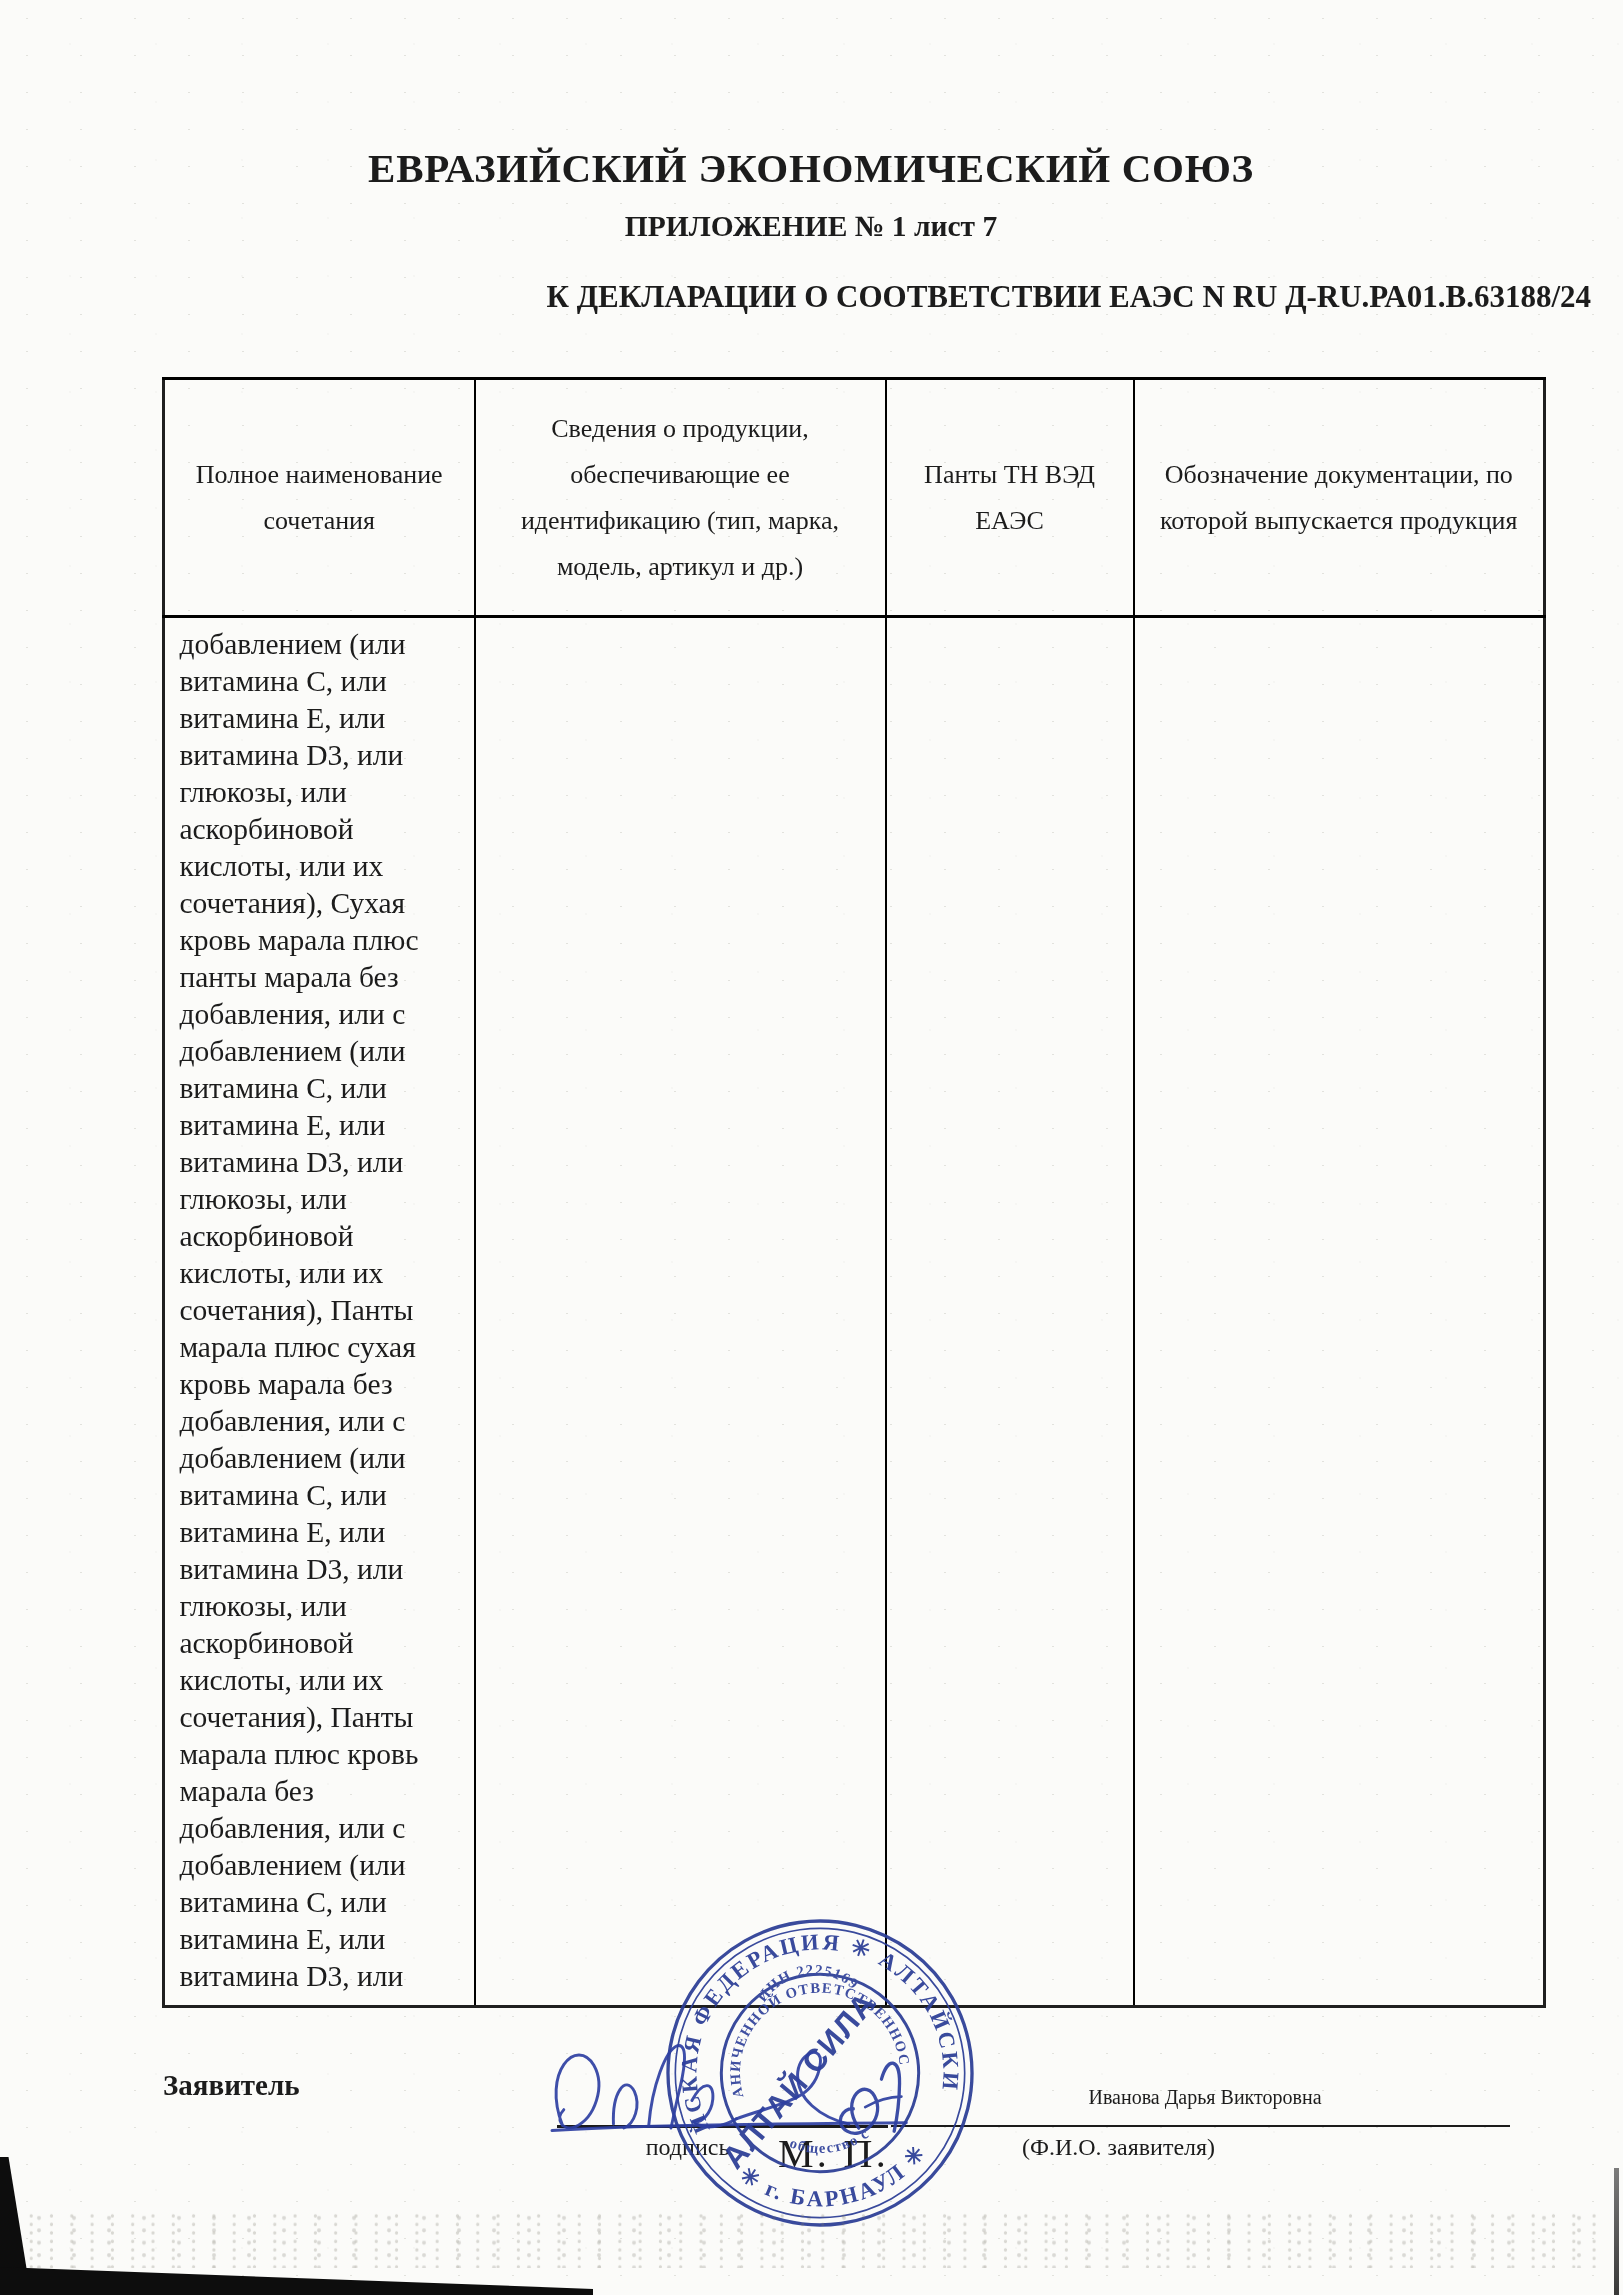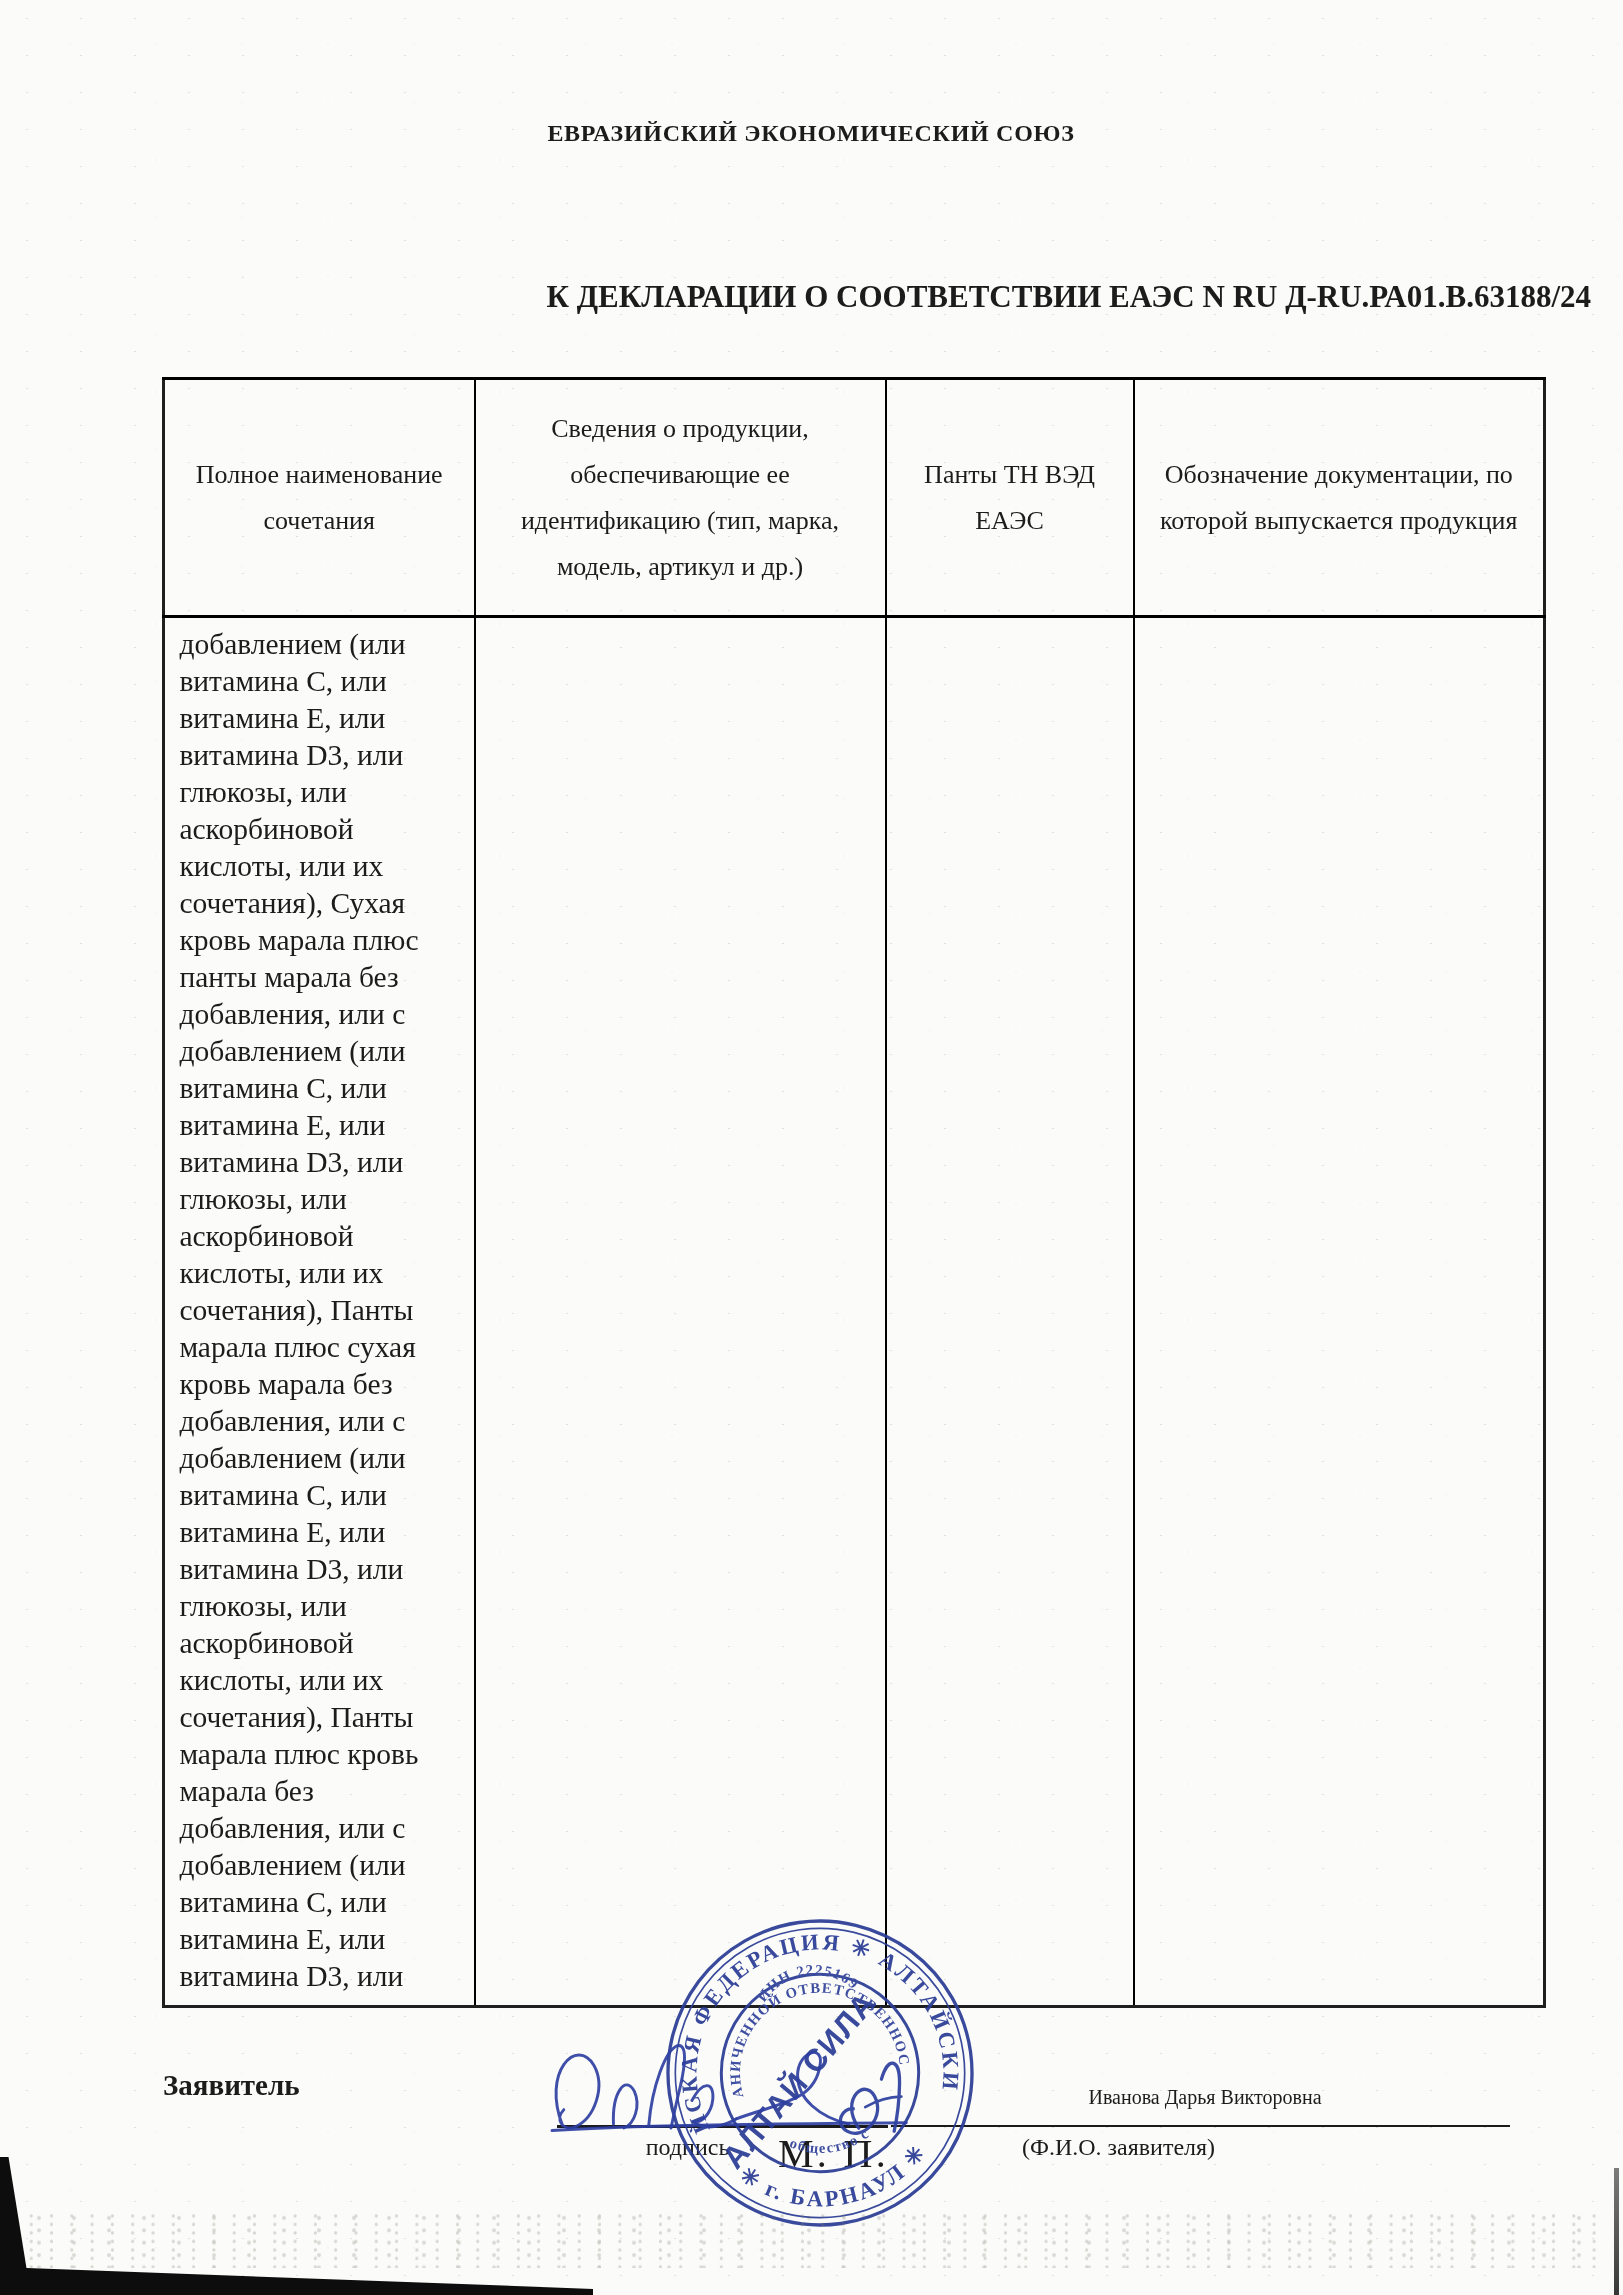--- a/index.html
+++ b/index.html
@@ -14,21 +14,21 @@
     background-image:
       radial-gradient(rgba(110,110,95,.35) 0.7px, transparent 1px),
       radial-gradient(rgba(130,130,115,.25) 0.7px, transparent 1px);
     background-size:54px 37px, 86px 58px;
     background-position:0 0, 27px 15px;
   }
   .title {
     position:absolute; left:31px; width:1560px; text-align:center;
     font-weight:bold; white-space:nowrap;
   }
-  #union-title { top:120px; font-size:24px; letter-spacing:0.7px; }
+  #union-title { top:144px; font-size:41px; letter-spacing:0.7px; }
   #annex-title { top:210px; font-size:29.5px; }
   #decl-title  { top:279px; font-size:31px;text-align:right; }
 
   #doc-table {
     position:absolute; left:162px; top:377px; width:1380px;
     border-collapse:collapse; table-layout:fixed;
   }
   #doc-table th, #doc-table td {
     border:2px solid #000000;
   }
@@ -91,20 +91,21 @@
     filter:blur(0.7px);
   }
 </style>
 </head>
 <body>
 
 <div id="page">
   <div id="speckle"></div>
 
   <div class="title" id="union-title">ЕВРАЗИЙСКИЙ ЭКОНОМИЧЕСКИЙ СОЮЗ</div>
+  <div class="title" id="annex-title">ПРИЛОЖЕНИЕ № 1 лист 7</div>
   <div class="title" id="decl-title">К ДЕКЛАРАЦИИ О СООТВЕТСТВИИ ЕАЭС N RU Д-RU.РА01.В.63188/24</div>
 
   <table id="doc-table">
     <colgroup>
       <col style="width:311px">
         <col style="width:411px">
       <col style="width:248px">
         <col style="width:411px">
     </colgroup>
     <tbody>

